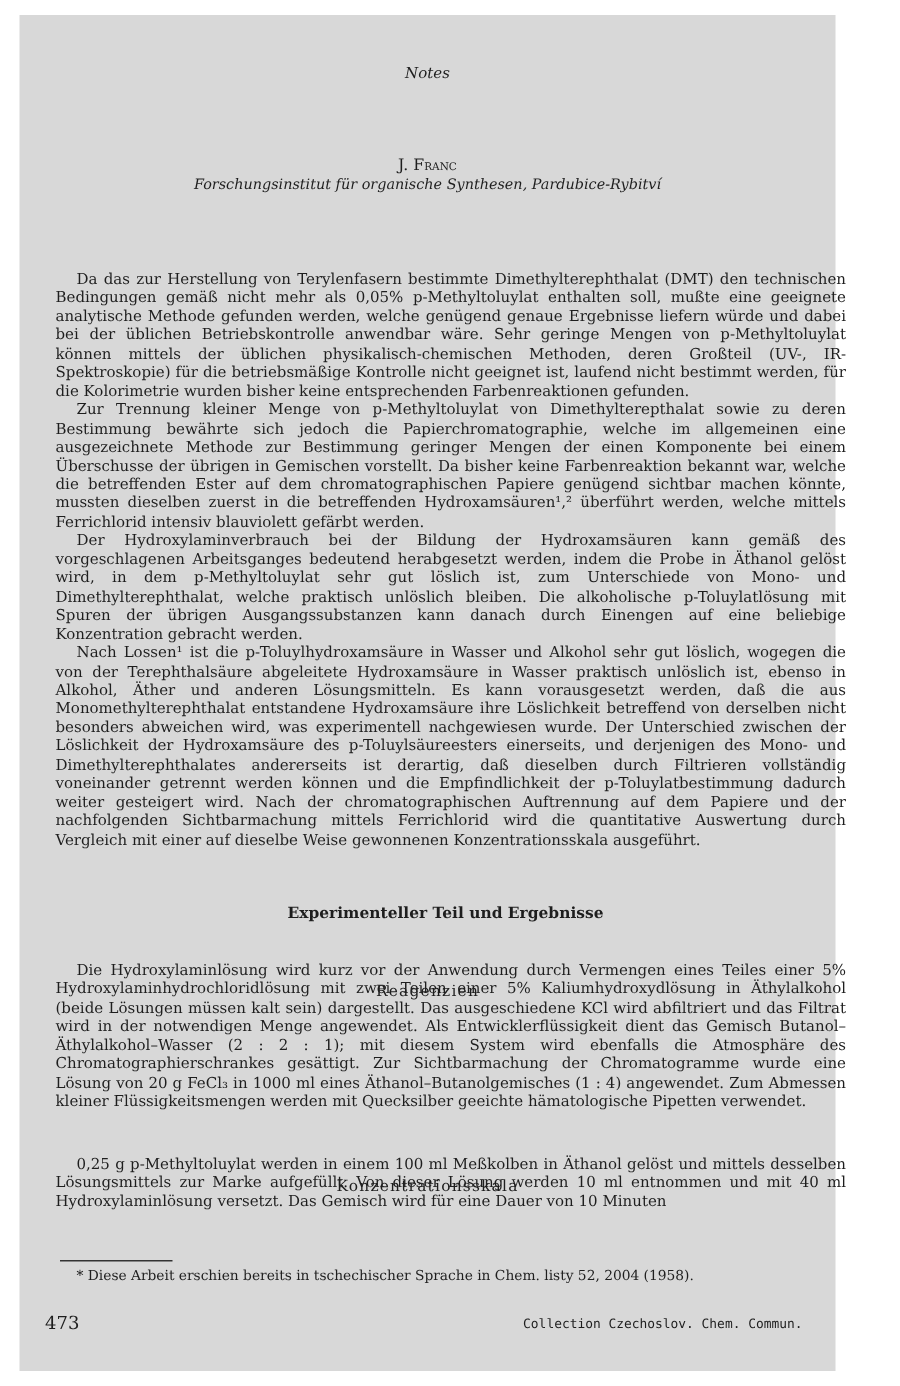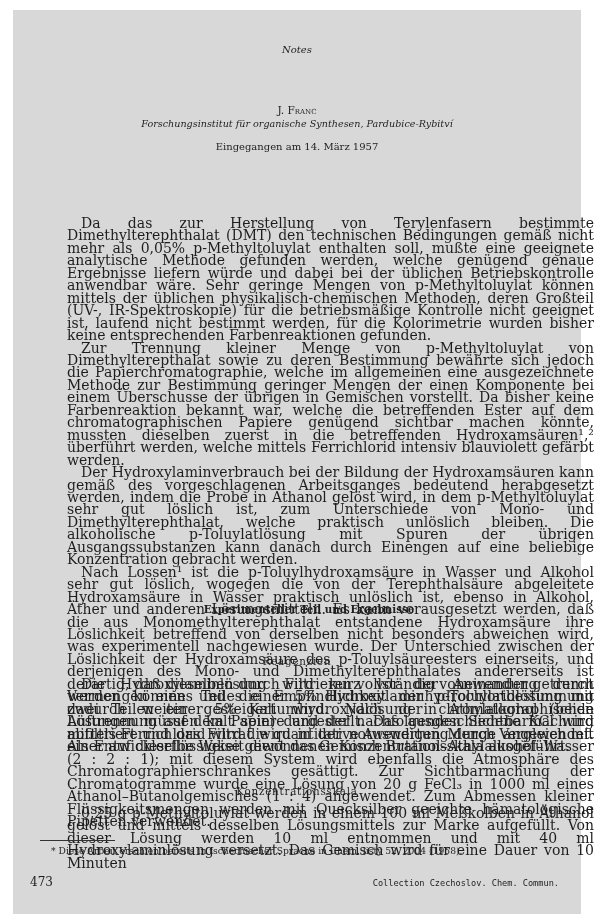--- a/index.html
+++ b/index.html
@@ -2,34 +2,32 @@
 <html><head>
 <meta charset="utf-8">
 <style>
   html, body { margin:0; padding:0; background:#ffffff; }
   body { width:600px; height:924px; position:relative; overflow:hidden; }
   .page {
     position:absolute; left:13px; top:10px; width:544px; height:904px;
     background:#d8d8d8;
     font-family:"DejaVu Serif", "Liberation Serif", serif;
     color:#1e1e1e;
-    padding-left:24px;
   }
   .abs { position:absolute; }
   .center { left:0; right:0; text-align:center; }
   .running-head { top:34px; font-style:italic; font-size:10px; }
   .title { top:58px; font-weight:bold; font-size:11.2px; line-height:14px; letter-spacing:0.2px; }
   .author { top:94px; font-size:10.5px; }
   .author .sc { font-variant:small-caps; }
   .affil { top:108px; font-style:italic; font-size:9.6px; }
   .received { top:131px; font-size:10px; }
   .body-text {
-    left:54px; width:527px; font-size:14px; line-height:12.45px;
+    left:24px; width:527px; font-size:10px; line-height:12.45px;
     text-align:justify;
-    margin-top:36px;
   }
   .body-text p { margin:0; text-indent:14px; }
   .sec1 { top:171px; }
   .heading { font-weight:bold; font-size:10.3px; }
   .subheading { font-size:10.3px; letter-spacing:0.8px;margin-top:32px; }
   .h-exp { top:593px;margin-left:24px; }
   .h-reag { top:613px; }
   .sec2 { top:632px; }
   .h-konz { top:743px; }
   .sec3 { top:761px; }
@@ -44,21 +42,20 @@
 
 <div class="page">
 
   <div class="abs center running-head">Notes</div>
 
 
   <div class="abs center affil">Forschungsinstitut für organische Synthesen, Pardubice-Rybitví</div>
 
   <div class="abs center author"><span>J. </span><span class="sc">Franc</span></div>
 
-  <div class="abs center received">Eingegangen am 14. März 1957</div>
 
   <div class="abs body-text sec1">
     <p>Da das zur Herstellung von Terylenfasern bestimmte Dimethylterephthalat (DMT) den technischen Bedingungen gemäß nicht mehr als 0,05% p-Methyltoluylat enthalten soll, mußte eine geeignete analytische Methode gefunden werden, welche genügend genaue Ergebnisse liefern würde und dabei bei der üblichen Betriebskontrolle anwendbar wäre. Sehr geringe Mengen von p-Methyltoluylat können mittels der üblichen physikalisch-chemischen Methoden, deren Großteil (UV-, IR-Spektroskopie) für die betriebsmäßige Kontrolle nicht geeignet ist, laufend nicht bestimmt werden, für die Kolorimetrie wurden bisher keine entsprechenden Farbenreaktionen gefunden.</p>
     <p>Zur Trennung kleiner Menge von p-Methyltoluylat von Dimethylterepthalat sowie zu deren Bestimmung bewährte sich jedoch die Papierchromatographie, welche im allgemeinen eine ausgezeichnete Methode zur Bestimmung geringer Mengen der einen Komponente bei einem Überschusse der übrigen in Gemischen vorstellt. Da bisher keine Farbenreaktion bekannt war, welche die betreffenden Ester auf dem chromatographischen Papiere genügend sichtbar machen könnte, mussten dieselben zuerst in die betreffenden Hydroxamsäuren¹,² überführt werden, welche mittels Ferrichlorid intensiv blauviolett gefärbt werden.</p>
     <p>Der Hydroxylaminverbrauch bei der Bildung der Hydroxamsäuren kann gemäß des vorgeschlagenen Arbeitsganges bedeutend herabgesetzt werden, indem die Probe in Äthanol gelöst wird, in dem p-Methyltoluylat sehr gut löslich ist, zum Unterschiede von Mono- und Dimethylterephthalat, welche praktisch unlöslich bleiben. Die alkoholische p-Toluylatlösung mit Spuren der übrigen Ausgangssubstanzen kann danach durch Einengen auf eine beliebige Konzentration gebracht werden.</p>
     <p>Nach Lossen¹ ist die p-Toluylhydroxamsäure in Wasser und Alkohol sehr gut löslich, wogegen die von der Terephthalsäure abgeleitete Hydroxamsäure in Wasser praktisch unlöslich ist, ebenso in Alkohol, Äther und anderen Lösungsmitteln. Es kann vorausgesetzt werden, daß die aus Monomethylterephthalat entstandene Hydroxamsäure ihre Löslichkeit betreffend von derselben nicht besonders abweichen wird, was experimentell nachgewiesen wurde. Der Unterschied zwischen der Löslichkeit der Hydroxamsäure des p-Toluylsäureesters einerseits, und derjenigen des Mono- und Dimethylterephthalates andererseits ist derartig, daß dieselben durch Filtrieren vollständig voneinander getrennt werden können und die Empfindlichkeit der p-Toluylatbestimmung dadurch weiter gesteigert wird. Nach der chromatographischen Auftrennung auf dem Papiere und der nachfolgenden Sichtbarmachung mittels Ferrichlorid wird die quantitative Auswertung durch Vergleich mit einer auf dieselbe Weise gewonnenen Konzentrationsskala ausgeführt.</p>
   </div>
 
   <div class="abs center heading h-exp">Experimenteller Teil und Ergebnisse</div>
   <div class="abs center subheading h-reag">Reagenzien</div>

